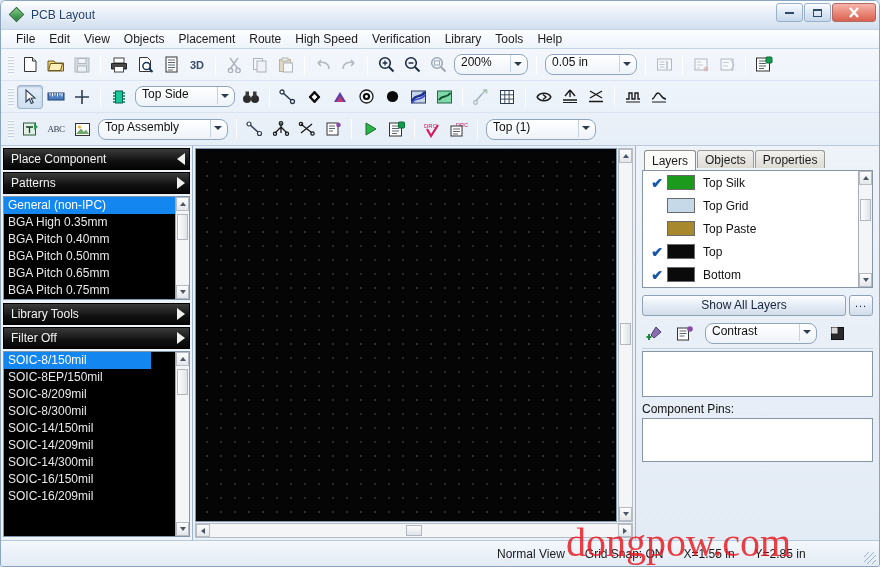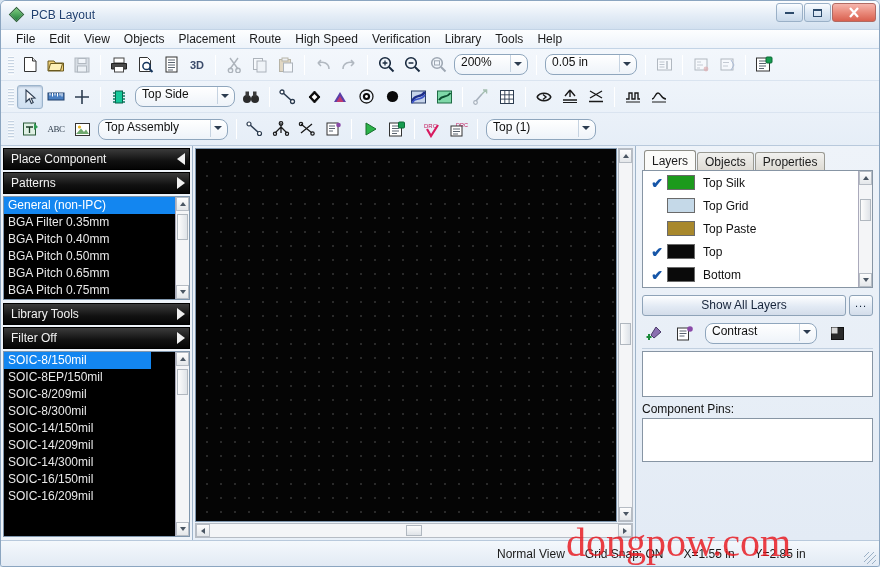--- a/index.html
+++ b/index.html
@@ -333,21 +333,20 @@
     flex: 0 0 244px;
     width: 244px;
     border-left: 1px solid #9fb4c9;
     background: linear-gradient(#eef3f9,#e3ebf5);
     display: flex;
     flex-direction: column;
     padding: 4px 6px 0 6px;
   }
   .tabs {
     display: flex;
-    align-items: flex-end;
     height: 20px;
     padding-left: 2px;
   }
   .tab {
     height: 18px;
     padding: 0 7px;
     font-size: 12px;
     color: #1c1c1c;
     background: linear-gradient(#f1f1ef,#dedbd4);
     border: 1px solid #9a9a93;
@@ -943,21 +942,21 @@
       </div>
 
       <div class="panelhdr">
         <span class="lbl">Patterns</span>
         <span class="arrow-right"></span>
       </div>
 
       <div class="listbox lb1">
         <div class="lb-items">
           <div class="lb-item sel">General (non-IPC)</div>
-          <div class="lb-item">BGA Filter 0.35mm</div>
+          <div class="lb-item">BGA High 0.35mm</div>
           <div class="lb-item">BGA Pitch 0.40mm</div>
           <div class="lb-item">BGA Pitch 0.50mm</div>
           <div class="lb-item">BGA Pitch 0.65mm</div>
           <div class="lb-item">BGA Pitch 0.75mm</div>
         </div>
         <div class="vscroll">
           <div class="sb-btn">
               <span class="tri-up-s"></span>
             </div>
           <div class="sb-track">

